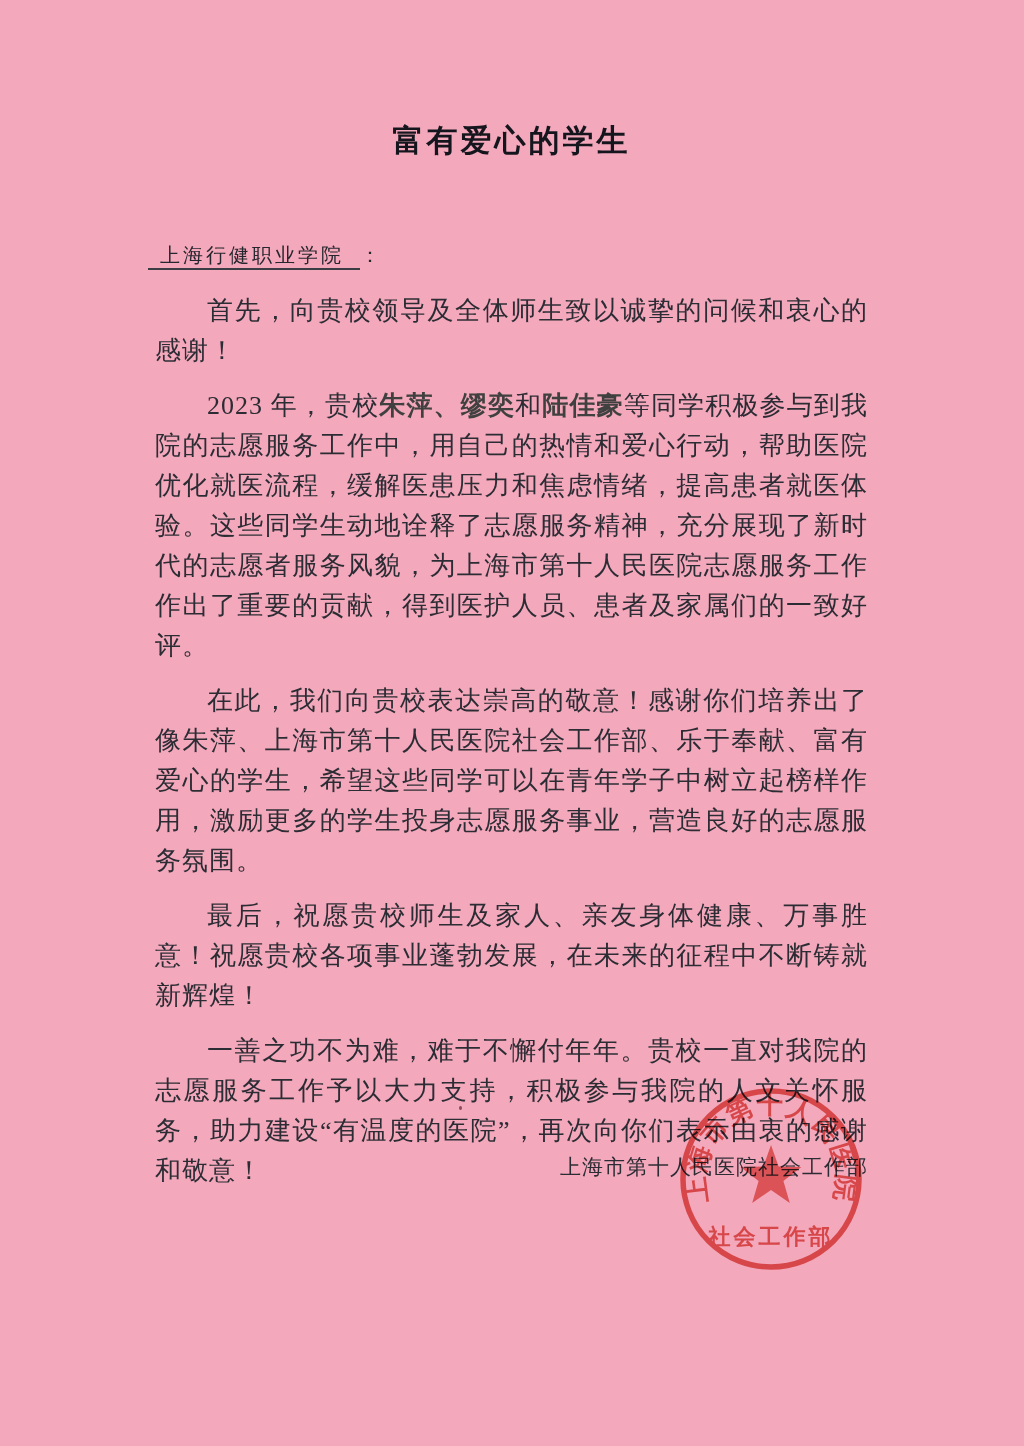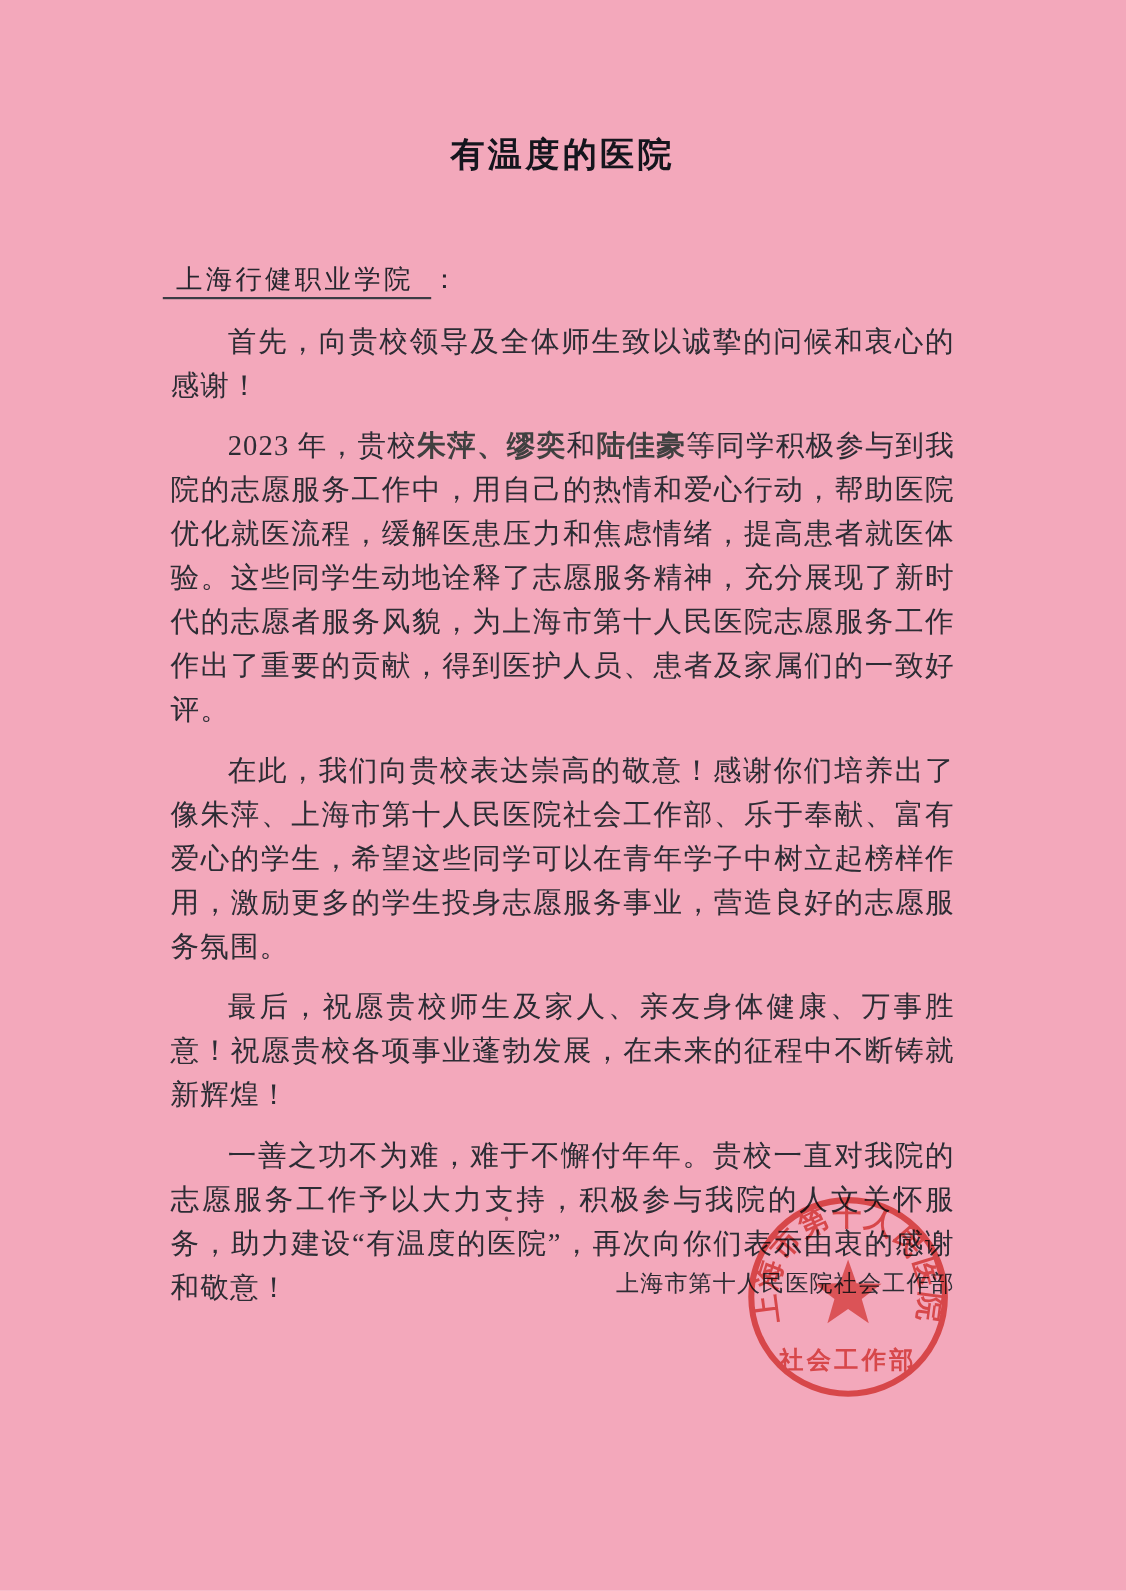--- a/index.html
+++ b/index.html
@@ -20,21 +20,21 @@
     margin: 0;
     font-size: 31px;
     line-height: 46px;
     font-weight: 700;
     text-align: center;
     letter-spacing: 3px;
     color: #15151d;
   }
   .salutation {
     margin: 71px 0 0 5px;
-    font-size: 24px;
+    font-size: 20px;
     line-height: 40px;
     letter-spacing: 3px;
     color: #26262e;
   }
   .salutation .name {
     border-bottom: 2px solid #3c3c44;
     padding: 0 16px 2px 12px;
   }
   .para {
     margin: 15px 12px 0;
@@ -76,21 +76,21 @@
     height: 4px;
     background: #8a4a5c;
     border-radius: 50%;
   }
 </style>
 </head>
 <body>
 
 <div class="page">
 
-  <h1 class="title">有温度的医院</h1>
+  <h1 class="title">富有爱心的学生</h1>
 
   <div class="salutation"><span class="name">上海行健职业学院</span><span>：</span></div>
 
   <p class="para first"><span>首先，向贵校领导及全体师生致以诚挚的问候和衷心的感谢！</span></p>
 
   <p class="para"><span>2023 年，贵校</span><b>朱萍、缪奕</b><span>和</span><b>陆佳豪</b><span>等同学积极参与到我院的志愿服务工作中，用自己的热情和爱心行动，帮助医院优化就医流程，缓解医患压力和焦虑情绪，提高患者就医体验。这些同学生动地诠释了志愿服务精神，充分展现了新时代的志愿者服务风貌，为上海市第十人民医院志愿服务工作作出了重要的贡献，得到医护人员、患者及家属们的一致好评。</span></p>
 
   <p class="para"><span>在此，我们向贵校表达崇高的敬意！感谢你们培养出了像朱萍、上海市第十人民医院社会工作部、乐于奉献、富有爱心的学生，希望这些同学可以在青年学子中树立起榜样作用，激励更多的学生投身志愿服务事业，营造良好的志愿服务氛围。</span></p>
 
   <p class="para"><span>最后，祝愿贵校师生及家人、亲友身体健康、万事胜意！祝愿贵校各项事业蓬勃发展，在未来的征程中不断铸就新辉煌！</span></p>

